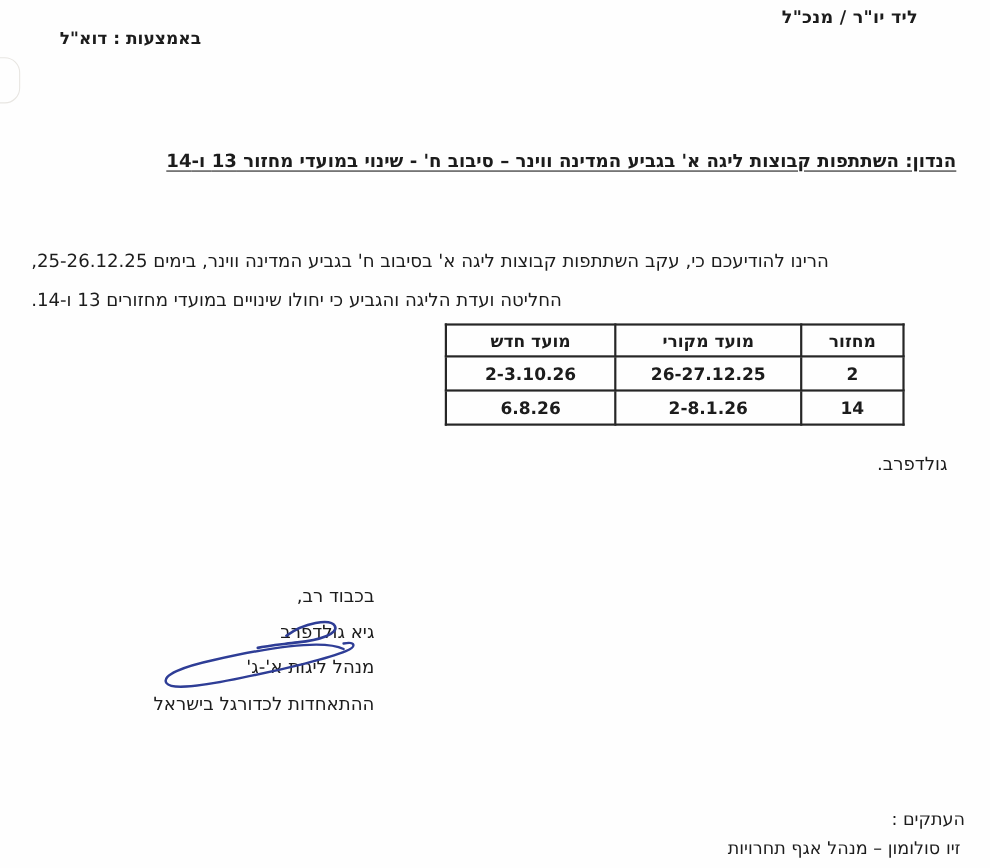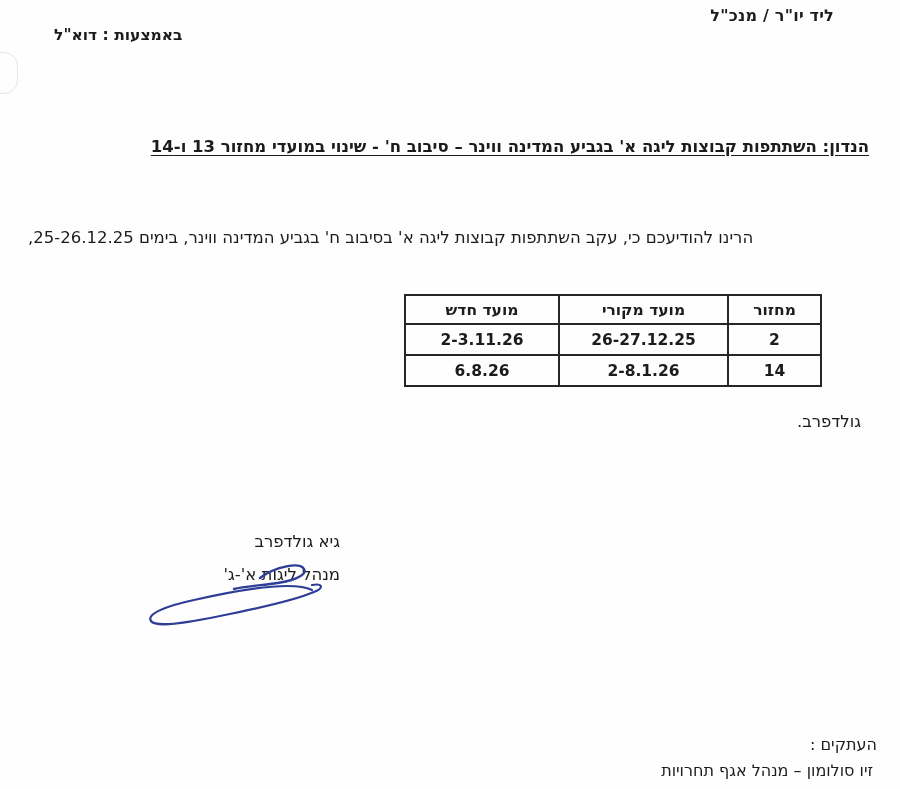--- a/index.html
+++ b/index.html
@@ -52,56 +52,59 @@
 <div class="abs page-edge"></div>
 
 <div class="abs hdr-right">ליד יו"ר / מנכ"ל</div>
 
 <div class="abs hdr-left">באמצעות : דוא"ל</div>
 
 <div class="abs subject">הנדון: השתתפות קבוצות ליגה א' בגביע המדינה ווינר – סיבוב ח' - שינוי במועדי מחזור 13 ו-14</div>
 
 <div class="abs body-text">
   <div>הרינו להודיעכם כי, עקב השתתפות קבוצות ליגה א' בסיבוב ח' בגביע המדינה ווינר, בימים 25-26.12.25,</div>
+  <div>החליטה ועדת הליגה והגביע כי יחולו שינויים במועדי מחזורים 13 ו-14.</div>
 </div>
 
 <div class="abs doc-table">
   <table>
     <colgroup>
       <col class="col-round">
         <col class="col-orig">
         <col class="col-new">
     </colgroup>
     <thead>
       <tr>
         <th>מחזור</th>
         <th>מועד מקורי</th>
         <th>מועד חדש</th>
       </tr>
     </thead>
     <tbody>
       <tr>
         <td>2</td>
         <td>26-27.12.25</td>
-        <td>2-3.11.26</td>
+        <td>2-3.10.26</td>
       </tr>
       <tr>
         <td>14</td>
         <td>2-8.1.26</td>
         <td>6.8.26</td>
       </tr>
     </tbody>
   </table>
 </div>
 
 <div class="abs note">גולדפרב.</div>
 
 <div class="abs closing-block">
+  <div>בכבוד רב,</div>
   <div>גיא גולדפרב</div>
   <div>מנהל ליגות א'-ג'</div>
+  <div>ההתאחדות לכדורגל בישראל</div>
 </div>
 
 <svg class="abs signature-svg" viewBox="0 0 205 80" fill="none" xmlns="http://www.w3.org/2000/svg">
   <path d="M118 22 C 134 10, 158 6, 162 13 C 166 20, 148 26, 128 28 C 112 30, 100 31, 92 33" stroke="#2e3d96" stroke-width="2.4" stroke-linecap="round"></path>
   <path d="M170 34 C 150 24, 96 34, 52 44 C 24 50, 4 58, 9 65 C 14 72, 44 67, 78 60 C 118 52, 158 42, 172 36 C 182 32, 181 27, 170 29" stroke="#2e3d96" stroke-width="2.2" stroke-linecap="round"></path>
 </svg>
 
 <div class="abs copies-label">העתקים :</div>
 
 <div class="abs copies-line">זיו סולומון – מנהל אגף תחרויות</div>

